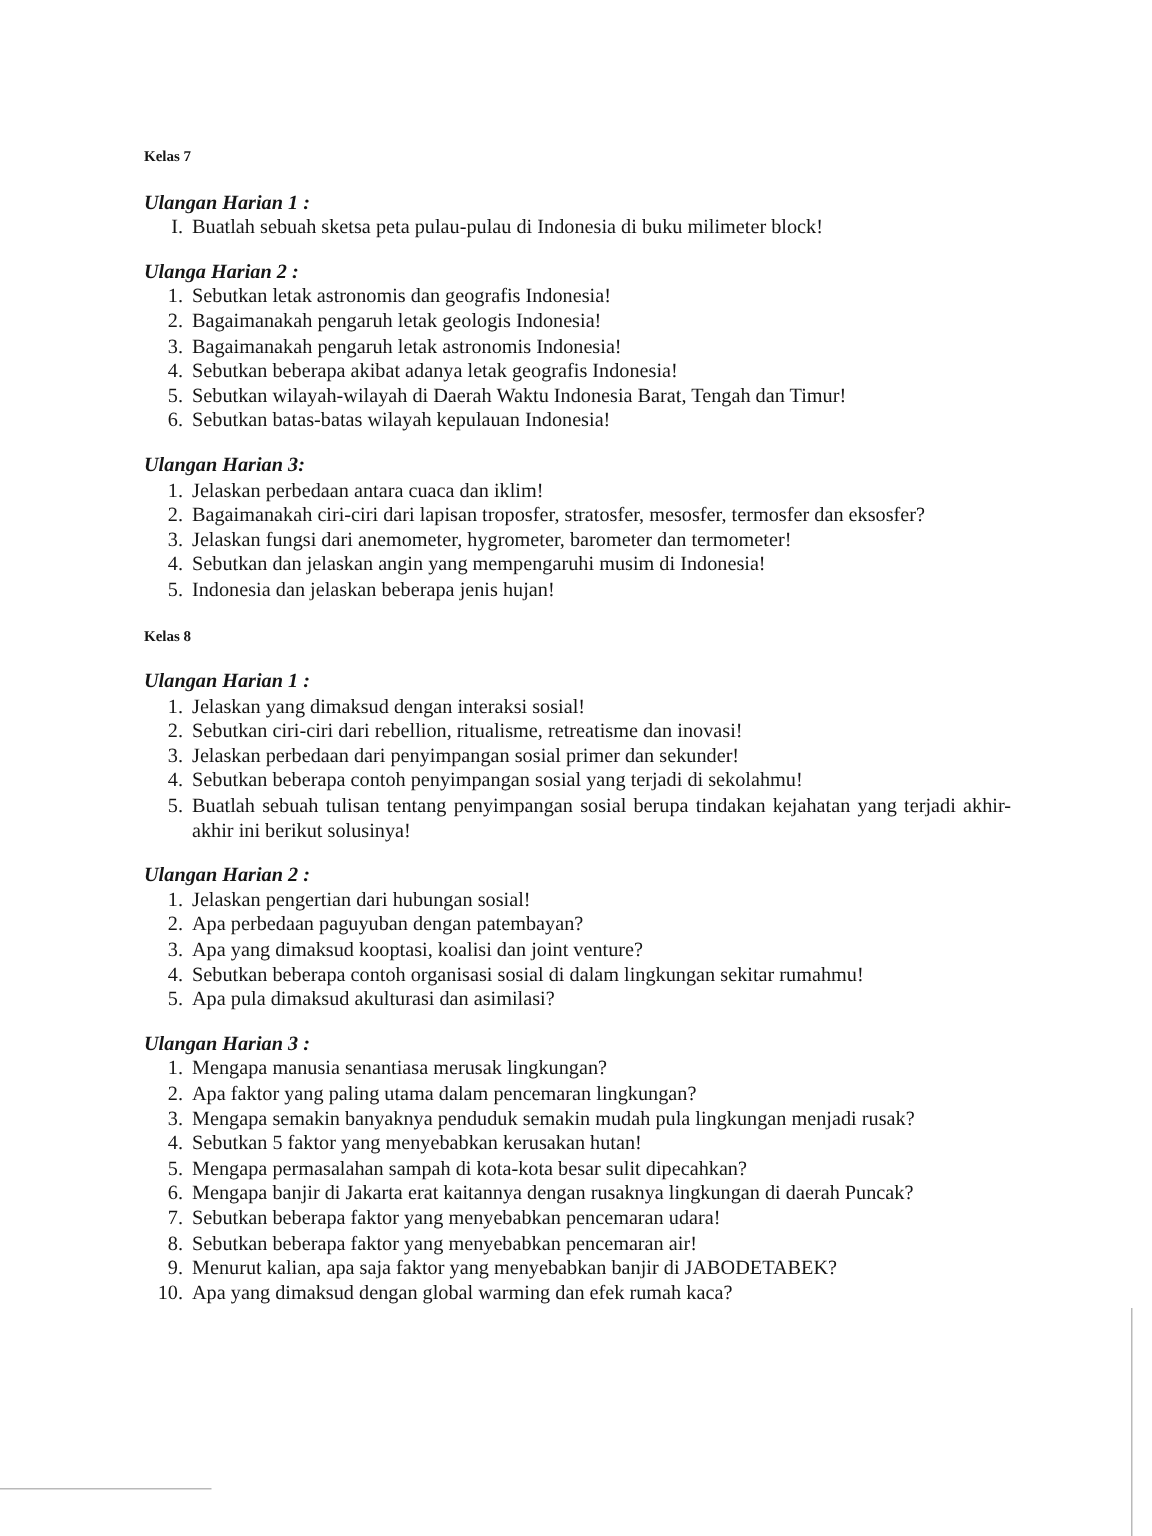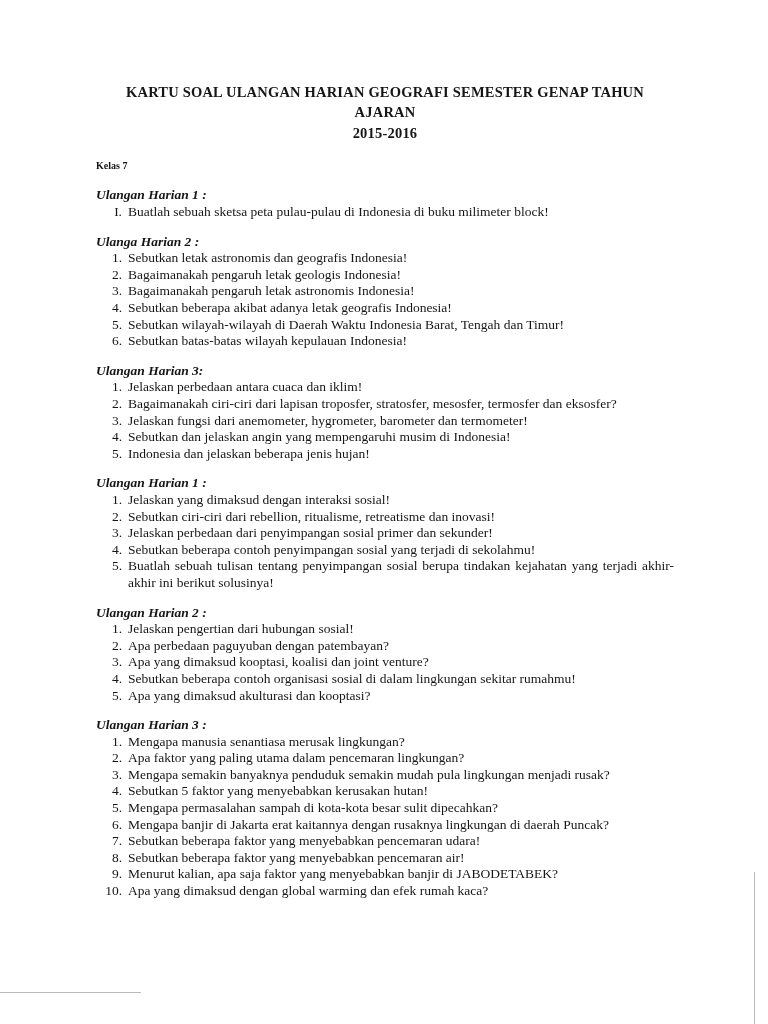--- a/index.html
+++ b/index.html
@@ -69,24 +69,20 @@
     top: 992px;
     width: 141px;
     height: 1px;
     background: #b9b9b9;
   }
 </style>
 </head>
 <body>
 
 <div class="page">
-  <h1 class="doc-title">
-    <span>KARTU SOAL ULANGAN HARIAN GEOGRAFI SEMESTER GENAP TAHUN AJARAN</span><br>
-    <span>2015-2016</span>
-  </h1>
   <div>
       <section class="class-section">
         <h2 class="kelas">Kelas 7</h2>
         <h3 class="uh">Ulangan Harian 1 :</h3>
         <ol class="qlist">
           <li>
             <span class="num">I.</span>
             <span class="txt">Buatlah sebuah sketsa peta pulau-pulau di Indonesia di buku milimeter block!</span>
           </li>
         </ol>
@@ -135,20 +131,21 @@
             <span class="num">4.</span>
             <span class="txt">Sebutkan dan jelaskan angin yang mempengaruhi musim di Indonesia!</span>
           </li>
           <li>
             <span class="num">5.</span>
             <span class="txt">Indonesia dan jelaskan beberapa jenis hujan!</span>
           </li>
         </ol>
       </section>
       <section class="class-section">
+        <h2 class="kelas">Kelas 8</h2>
         <h3 class="uh">Ulangan Harian 1 :</h3>
         <ol class="qlist">
           <li>
             <span class="num">1.</span>
             <span class="txt">Jelaskan yang dimaksud dengan interaksi sosial!</span>
           </li>
           <li>
             <span class="num">2.</span>
             <span class="txt">Sebutkan ciri-ciri dari rebellion, ritualisme, retreatisme dan inovasi!</span>
           </li>
@@ -178,21 +175,21 @@
           <li>
             <span class="num">3.</span>
             <span class="txt">Apa yang dimaksud kooptasi, koalisi dan joint venture?</span>
           </li>
           <li>
             <span class="num">4.</span>
             <span class="txt">Sebutkan beberapa contoh organisasi sosial di dalam lingkungan sekitar rumahmu!</span>
           </li>
           <li>
             <span class="num">5.</span>
-            <span class="txt">Apa yang dimaksud akulturasi dan kooptasi?</span>
+            <span class="txt">Apa pula dimaksud akulturasi dan asimilasi?</span>
           </li>
         </ol>
         <h3 class="uh">Ulangan Harian 3 :</h3>
         <ol class="qlist">
           <li>
             <span class="num">1.</span>
             <span class="txt">Mengapa manusia senantiasa merusak lingkungan?</span>
           </li>
           <li>
             <span class="num">2.</span>

